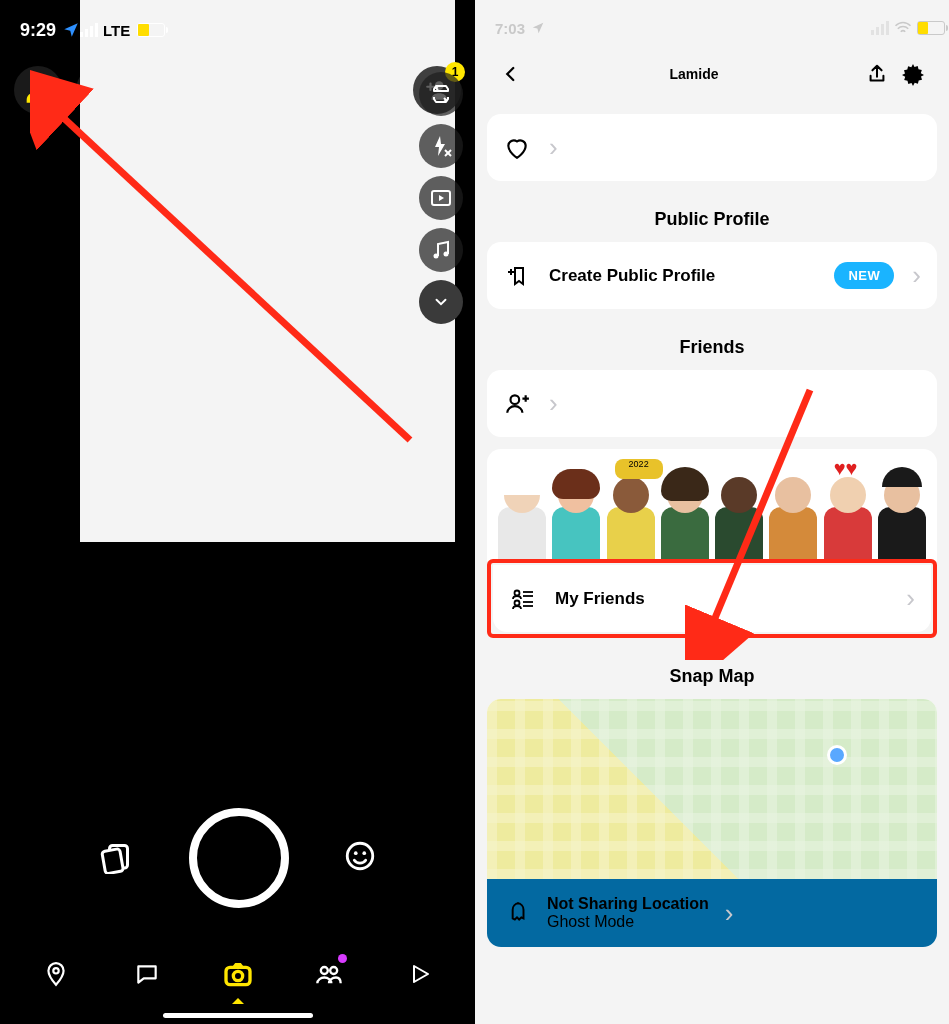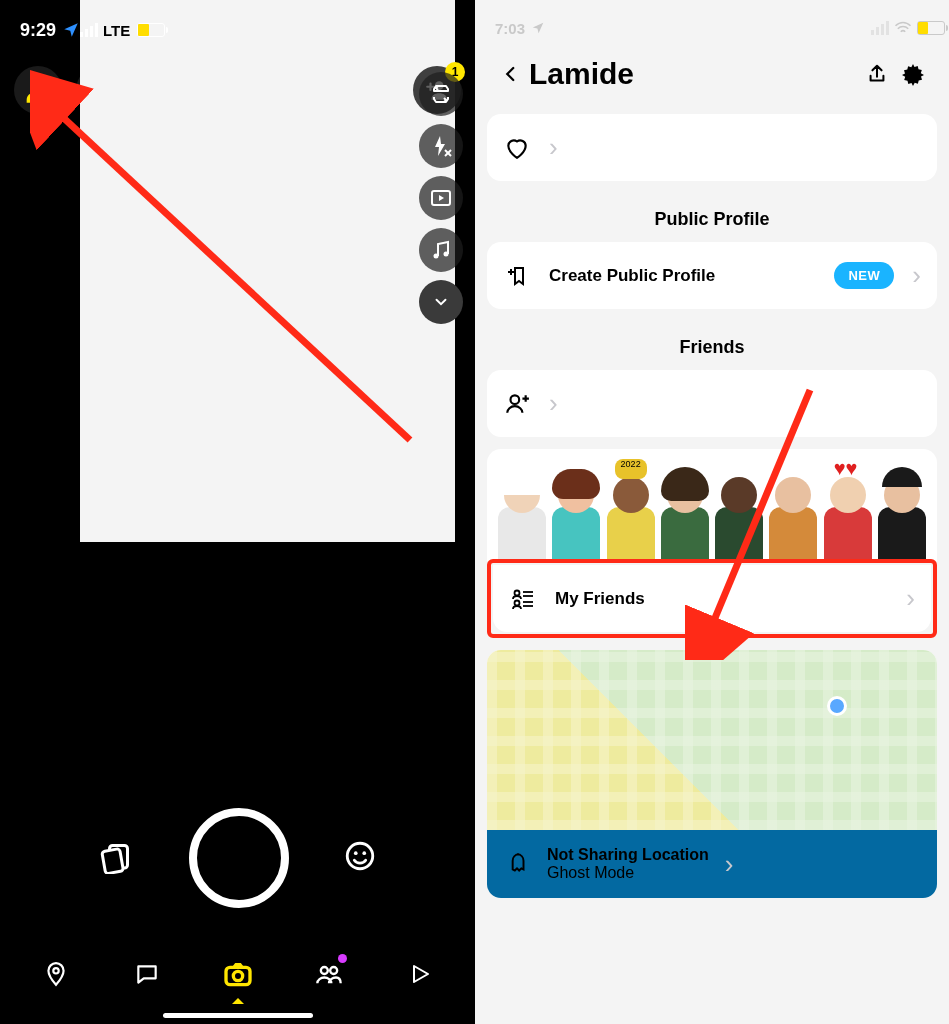--- a/index.html
+++ b/index.html
@@ -42,21 +42,21 @@
 
   
   .right { width:474px; height:1024px; background:#f4f4f4; position:relative; color:#000; overflow:hidden; }
   .statusbar-r { display:flex; align-items:center; padding:10px 4px 0 20px; height:46px; color:#c9c9c9; }
   .statusbar-r .rr { margin-left:auto; display:flex; align-items:center; gap:5px; }
   .battery-r { width:28px; height:14px; border:1.5px solid #c9c9c9; border-radius:3px; position:relative; }
   .battery-r::after { content:""; position:absolute; right:-4px; top:3px; width:2px; height:6px; background:#c9c9c9; border-radius:0 2px 2px 0; }
   .battery-r .fill { background:#ffdd00; width:40%; height:100%; border-radius:1px; }
 
   .header-r { display:flex; align-items:center; padding:0 18px; height:56px; }
-  .header-r .title { flex:1; text-align:left; font-size:30px; font-weight:700; }
+  .header-r .title { flex:1; text-align:center; font-size:14px; font-weight:700; }
   .hicon { width:36px; height:36px; display:flex; align-items:center; justify-content:center; }
 
   .content-r { padding:0 12px 12px 12px; }
   .card { background:#fff; border-radius:14px; margin-top:12px; overflow:hidden; }
   .row { display:flex; align-items:center; padding:18px 16px; gap:18px; }
   .row .label { font-size:17px; font-weight:600; flex:1; }
   .chev { color:#c7c7cc; font-size:26px; font-weight:300; }
   .ricon { width:28px; height:28px; display:flex; align-items:center; justify-content:center; color:#000; flex-shrink:0;}
   .section-title { font-size:18px; font-weight:700; margin:28px 4px 6px 4px;text-align:center; }
   .new-pill { background:#1ab4ff; color:#fff; font-size:13px; font-weight:700; padding:6px 14px; border-radius:20px; letter-spacing:0.5px; }
@@ -322,21 +322,21 @@
             <div style="position:absolute;top:8px;left:2px;width:44px;height:22px;background:#fff;border-radius:10px 10px 0 0;"></div>
           </div>
         <div class="av">
             <div class="body" style="background:#47c4c0"></div>
             <div class="head" style="background:#f0c0a0"></div>
             <div style="position:absolute;top:4px;left:0;width:48px;height:30px;background:#6b2f1a;border-radius:24px 24px 14px 14px;"></div>
           </div>
         <div class="av">
             <div class="body" style="background:#e8d04a"></div>
             <div class="head" style="background:#8a5a3a"></div>
-            <div style="position:absolute;top:-6px;left:8px;width:32px;height:20px;background:#e8c22a;border-radius:8px;font-size:9px;text-align:center;">2022</div>
+            <div style="position:absolute;top:-6px;left:8px;width:48px;height:20px;background:#e8c22a;border-radius:8px;font-size:9px;text-align:center;">2022</div>
           </div>
         <div class="av">
             <div class="body" style="background:#3a6b3f"></div>
             <div class="head" style="background:#e8c0a0"></div>
             <div style="position:absolute;top:2px;left:0;width:48px;height:34px;background:#3a2818;border-radius:24px 24px 10px 10px;"></div>
           </div>
         <div class="av">
             <div class="body" style="background:#2a4a2f"></div>
             <div class="head" style="background:#5a3a28"></div>
           </div>
@@ -371,20 +371,21 @@
                 <line x1="12" y1="15" x2="22" y2="15" stroke="#000" stroke-width="1.8"></line>
                 <line x1="12" y1="19" x2="22" y2="19" stroke="#000" stroke-width="1.8"></line>
               </svg>
           </div>
           <div class="label">My Friends</div>
           <div class="chev">›</div>
         </div>
       </div>
     </div>
 
+    <div class="section-title">Snap Map</div>
     <div class="card">
       <div class="map">
         <div class="bluedot"></div>
       </div>
       <div class="loc-row">
         <div class="ricon">
           <svg width="26" height="26" viewBox="0 0 24 24">
               <path d="M12 3c4 0 6 3 6 6v8l-2-1-2 2-2-2-2 2-2-1V9c0-3 2-6 6-6z" stroke="#000" stroke-width="1.8" fill="none"></path>
             </svg>
         </div>

